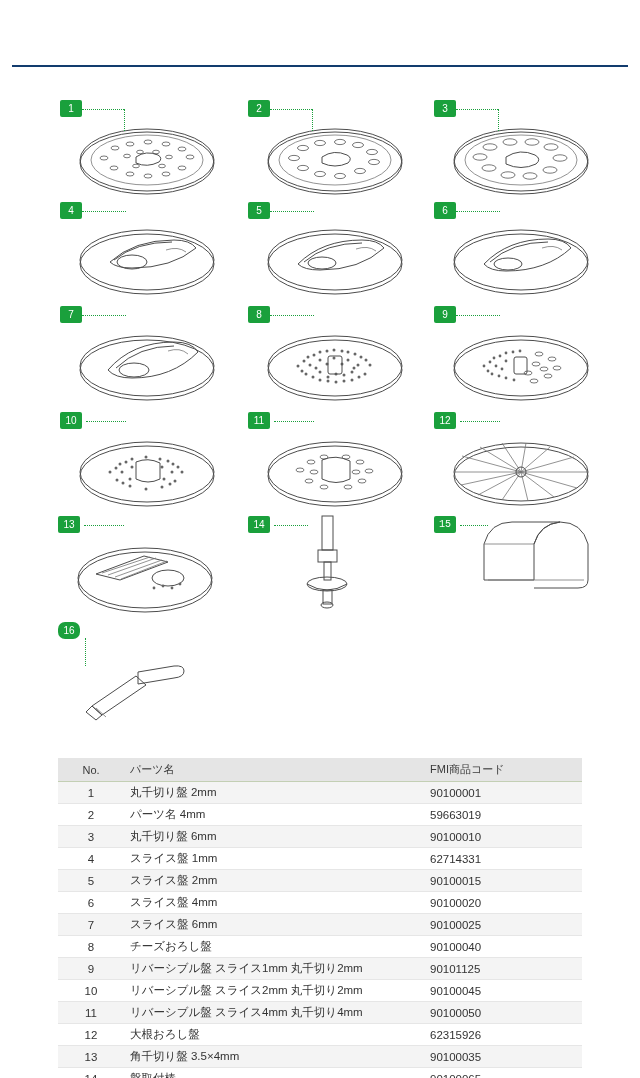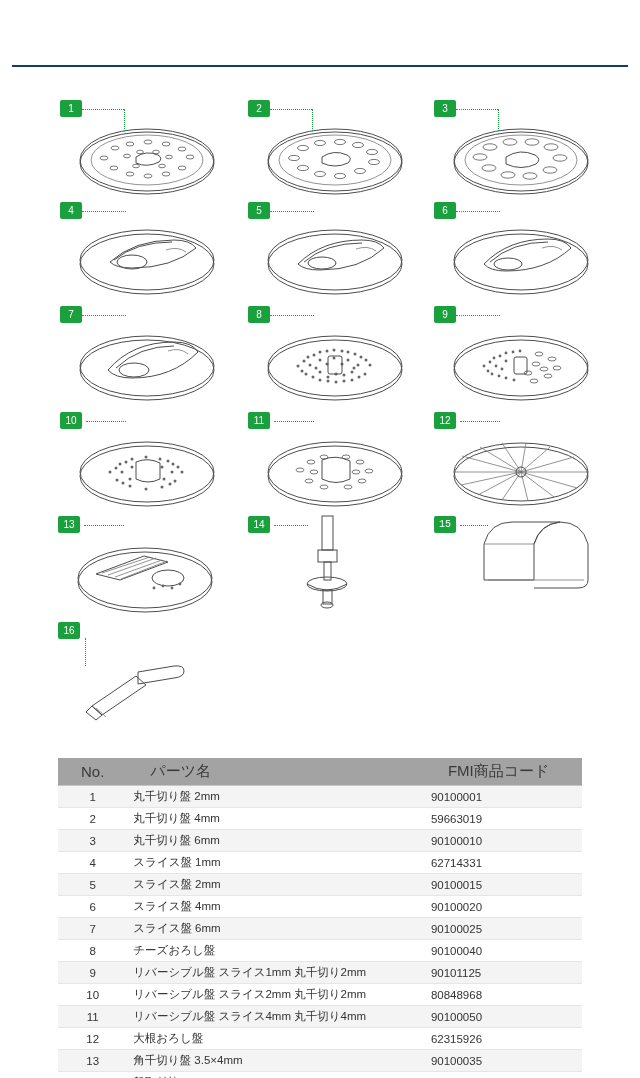--- a/index.html
+++ b/index.html
@@ -76,25 +76,25 @@
     position: absolute;
     left: 58px; top: 758px;
     width: 524px;
   }
   table {
     border-collapse: collapse;
     width: 524px;
     font-size: 11.5px;
   }
   thead th {
-    background: #a3a3a3;
+    background: #e5e5e5;
     color: #3a3a3a;
     font-weight: normal;
-    font-size: 15px;
-    padding: 4px 23px;
+    font-size: 11px;
+    padding: 4px 6px;
     border-bottom: 1px solid #c3cfb4;
     text-align: left;
   }
   thead th.col-no { width: 66px; text-align: center; }
   thead th.col-name { width: 300px; margin-left: 36px; }
   thead th.col-code { width: 158px; }
   tbody td {
     padding: 3px 6px;
     border-bottom: 1px solid #e6e6e6;
     color: #333;
@@ -461,21 +461,21 @@
       <svg class="art" style="left:36px; top:-2px;" width="120" height="90" viewBox="0 0 120 90">
         <path class="ln" d="M14 30 q6 -22 28 -22 l48 0 q-20 2 -26 22 l0 36 l-50 0 z" fill="#fff"></path>
         <path class="ln" d="M90 8 q22 0 28 22 l0 36 q0 8 -10 8 l-44 0" fill="#fff"></path>
         <path class="ln" d="M64 30 q6 -20 26 -22"></path>
         <path class="ln-thin" d="M18 66 l96 0"></path>
         <path class="ln-thin" d="M14 30 l50 0"></path>
       </svg>
     </div>
 
     <div class="item" style="left:58px; top:544px;">
-      <div class="badge" style="left:0; top:0;">16</div>
+      <div class="badge" style="left:0; top:0;border-radius:7px;">16</div>
       <div class="leader diag" style="left:27px; top:16px; height:28px;"></div>
       <svg class="art" style="left:24px; top:42px;" width="130" height="60" viewBox="0 0 130 60">
         <path class="ln" d="M56 8 l36 -6 q10 -1 10 5 q0 6 -10 7 l-36 6 z" fill="#fff"></path>
         <path class="ln" d="M10 42 l44 -30 l10 9 l-44 30 z" fill="#fff"></path>
         <path class="ln-thin" d="M14 44 l10 9"></path>
         <path class="ln" d="M10 42 l-6 6 l10 8 l6 -5 z" fill="#fff"></path>
       </svg>
     </div>
 
   </div>
@@ -490,21 +490,21 @@
         </tr>
       </thead>
       <tbody>
         <tr>
           <td class="col-no">1</td>
           <td>丸千切り盤 2mm</td>
           <td>90100001</td>
         </tr>
         <tr>
           <td class="col-no">2</td>
-          <td>丸千切り盤 4mm</td>
+          <td>パーツ名 4mm</td>
           <td>59663019</td>
         </tr>
         <tr>
           <td class="col-no">3</td>
           <td>丸千切り盤 6mm</td>
           <td>90100010</td>
         </tr>
         <tr>
           <td class="col-no">4</td>
           <td>スライス盤 1mm</td>
@@ -531,21 +531,21 @@
           <td>90100040</td>
         </tr>
         <tr>
           <td class="col-no">9</td>
           <td>リバーシブル盤 スライス1mm 丸千切り2mm</td>
           <td>90101125</td>
         </tr>
         <tr>
           <td class="col-no">10</td>
           <td>リバーシブル盤 スライス2mm 丸千切り2mm</td>
-          <td>80848968</td>
+          <td>90100045</td>
         </tr>
         <tr>
           <td class="col-no">11</td>
           <td>リバーシブル盤 スライス4mm 丸千切り4mm</td>
           <td>90100050</td>
         </tr>
         <tr>
           <td class="col-no">12</td>
           <td>大根おろし盤</td>
           <td>62315926</td>

